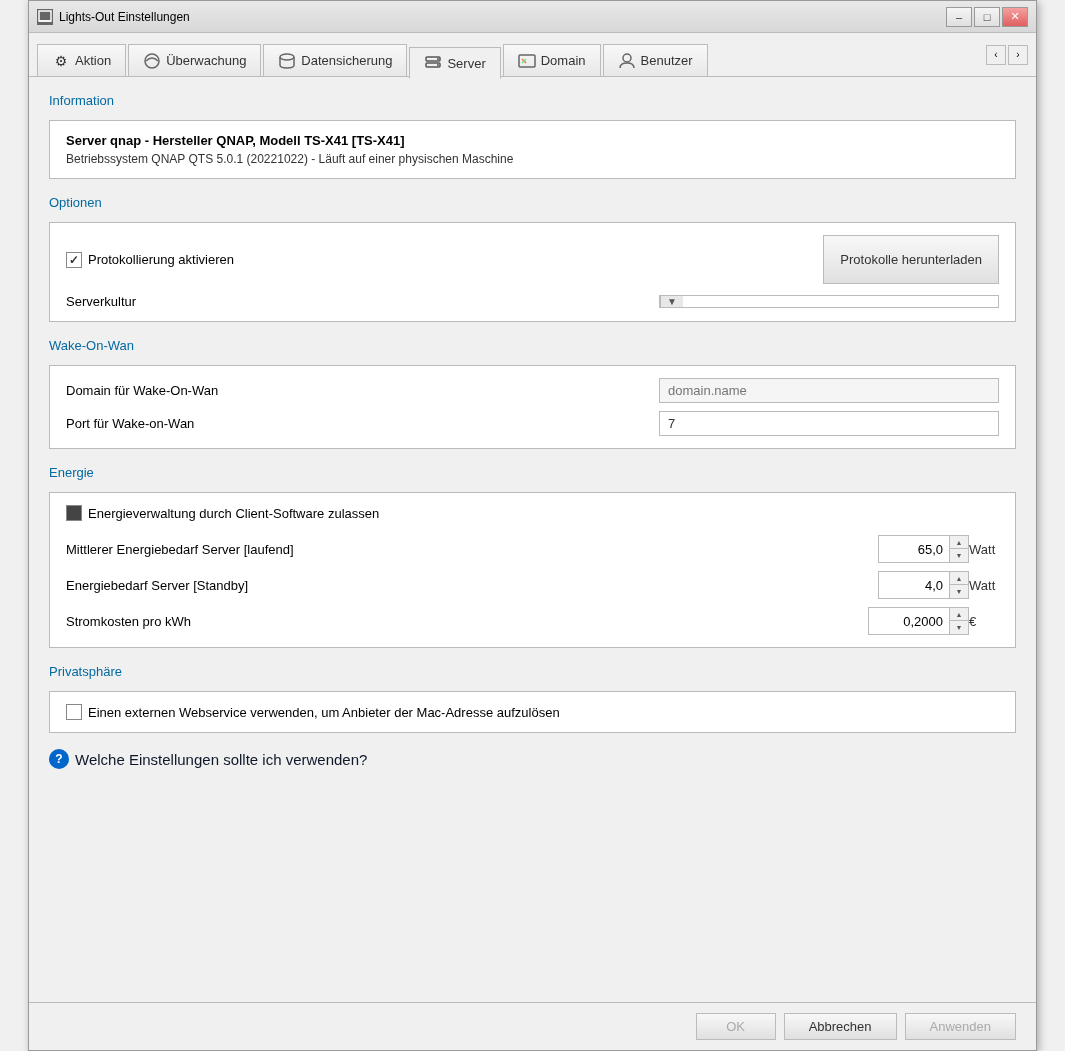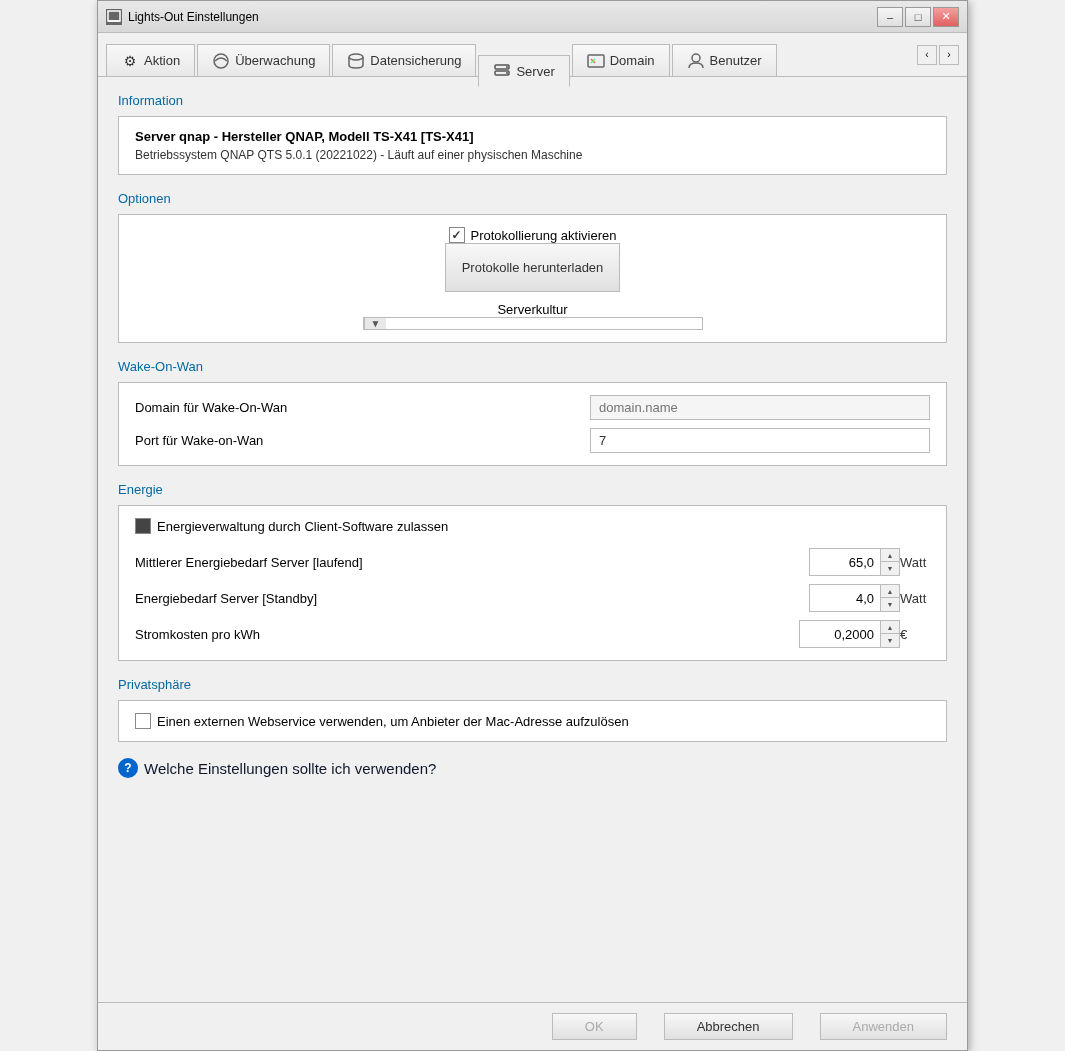--- a/index.html
+++ b/index.html
@@ -6,21 +6,21 @@
     body {
       font-family: 'Segoe UI', Tahoma, Geneva, Verdana, sans-serif;
       font-size: 13px;
       background: #f0f0f0;
       display: flex;
       justify-content: center;
       align-items: center;
       min-height: 100vh;
     }
     .window {
-      width: 871px;
+      width: 1009px;
       min-height: 1051px;
       background: #f0f0f0;
       border: 1px solid #999;
       box-shadow: 2px 2px 8px rgba(0,0,0,0.3);
       display: flex;
       flex-direction: column;
     }
     .title-bar {
       background: linear-gradient(to bottom, #e8e8e8, #d8d8d8);
       border-bottom: 1px solid #bbb;
@@ -87,21 +87,21 @@
       height: 32px;
       font-size: 13px;
       color: #333;
     }
     .tab.active {
       background: #f0f0f0;
       border-bottom: 1px solid #f0f0f0;
       z-index: 1;
       font-weight: normal;
       position: relative;
-      top: 11px;
+      top: 3px;
     }
     .tab-icon {
       width: 18px;
       height: 18px;
       display: flex;
       align-items: center;
       justify-content: center;
       font-size: 14px;
     }
     .tab-nav-arrows {
@@ -133,35 +133,35 @@
     .section-title {
       font-size: 13px;
       color: #0369a1;
       margin-bottom: 8px;
       font-weight: normal;
     }
     .section-box {
       border: 1px solid #bbb;
       background: white;
       padding: 12px 16px;
+      margin-top: 12px;
     }
     .server-info-name {
       font-weight: bold;
       font-size: 13px;
       margin-bottom: 4px;
     }
     .server-info-detail {
       font-size: 12px;
       color: #333;
     }
     .options-row {
       display: flex;
       align-items: center;
       margin-bottom: 10px;
-      flex-direction: column;
     }
     .options-row:last-child {
       margin-bottom: 0;
     }
     .options-label {
       flex: 1;
       font-size: 13px;
     }
     .options-control {
       display: flex;
@@ -327,22 +327,21 @@
     .footer {
       border-top: 1px solid #bbb;
       padding: 10px 20px;
       display: flex;
       justify-content: flex-end;
       gap: 8px;
       background: #f0f0f0;
     }
     .footer .btn {
       min-width: 80px;
-      padding: 5px 32px;
-      margin-left: 19px;
+      padding: 5px 24px;
     }
   </style>
 </head>
 <body>
 
 <div class="window">
 
   <div class="title-bar">
     <div class="title-bar-icon">
       <svg width="14" height="14" viewBox="0 0 14 14">

